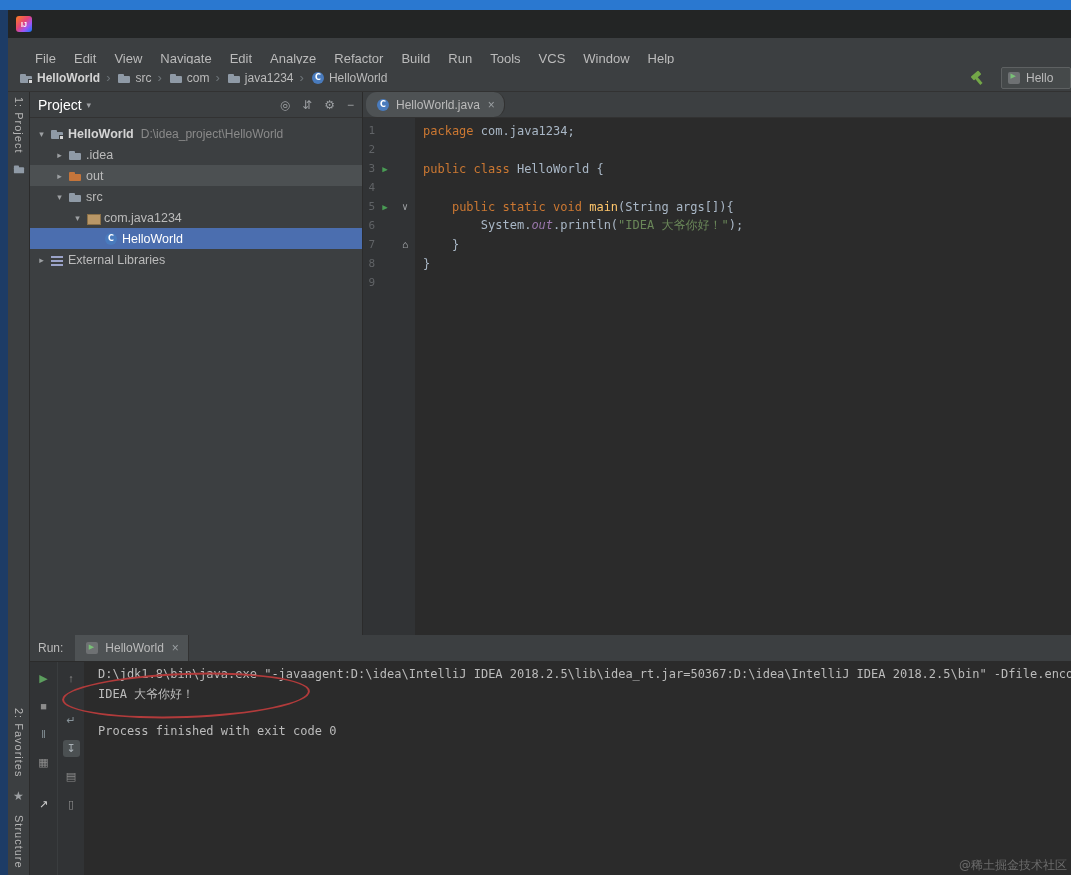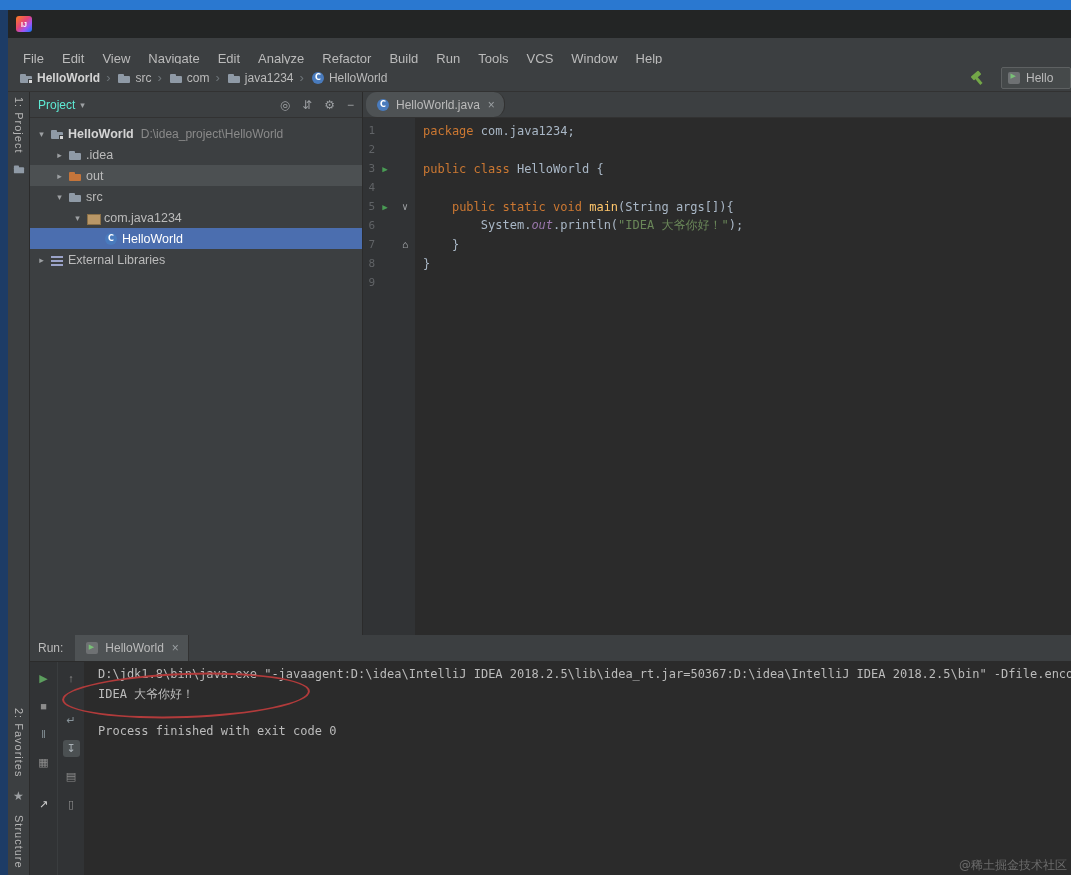--- a/index.html
+++ b/index.html
@@ -15,21 +15,21 @@
   
   .titlebar { position:absolute; left:8px; top:10px; right:0; height:28px; background:#232525;
     display:flex; align-items:center; padding:0 8px; gap:8px; }
   .app-logo { width:16px; height:16px; border-radius:3px; flex:none;
     background:linear-gradient(135deg,#fc801d 0%,#e4447c 45%,#9e55f6 70%,#087cfa 100%);
     color:#fff; font-size:7px; font-weight:bold; display:flex; align-items:center; justify-content:center; }
   .title-text { color:#c9c9c9; font-size:12px; white-space:nowrap; overflow:hidden; }
 
   
   .menubar { position:absolute; left:8px; top:38px; right:0; height:42px; background:#3c3f41;
-    display:flex; align-items:center; padding-left:6px; border-bottom:1px solid #2b2b2b; }
+    display:flex; align-items:center; padding-left:18px; border-bottom:1px solid #2b2b2b; }
   .menu-item { padding:0 9px; line-height:25px; font-size:13px; color:#bbbbbb; }
   .menu-item::first-letter { text-decoration:underline; }
 
   
   .navbar { position:absolute; left:8px; top:64px; right:0; height:28px; background:#3c3f41;
     display:flex; align-items:center; padding-left:10px; border-bottom:1px solid #323232; }
   .crumbs { display:flex; align-items:center; gap:3px; }
   .crumb { display:flex; align-items:center; gap:3px; }
   .crumb-label { color:#bbbbbb; font-size:12px; }
   .crumb-label.bold { font-weight:bold; color:#d4d4d4; }
@@ -53,21 +53,21 @@
   .stripe .tico { transform:scale(0.85); }
 
   
   .main { position:absolute; left:30px; top:92px; right:0; height:543px; display:flex; }
 
   
   .project-panel { width:333px; flex:none; background:#3c3f41; border-right:1px solid #2b2b2b;
     display:flex; flex-direction:column; overflow:hidden; }
   .pp-header { height:26px; flex:none; display:flex; align-items:center; padding:0 8px;
     border-bottom:1px solid #323232; }
-  .pp-title { color:#5eead4; font-size:12px; }
+  .pp-title { color:#ffffff; font-size:14px; }
   .pp-caret { color:#9da0a3; font-size:9px; margin-left:5px; }
   .pp-icons { margin-left:auto; display:flex; gap:12px; align-items:center; }
   .pp-icon { color:#9da0a3; font-size:12px; line-height:14px; }
   .tree { padding-top:5px; }
   .tree-row { height:21px; display:flex; align-items:center; white-space:nowrap; font-size:12.5px; }
   .tree-row.selected { background:#4b6eaf; color:#ffffff; }
   .tree-row.selected .t-label { color:#ffffff; }
   .tree-row.hover { background:#4c5052; }
   .t-arrow { width:15px; text-align:center; color:#9da0a3; font-size:9px; flex:none; }
   .t-label { margin-left:3px; color:#bbbbbb; }

